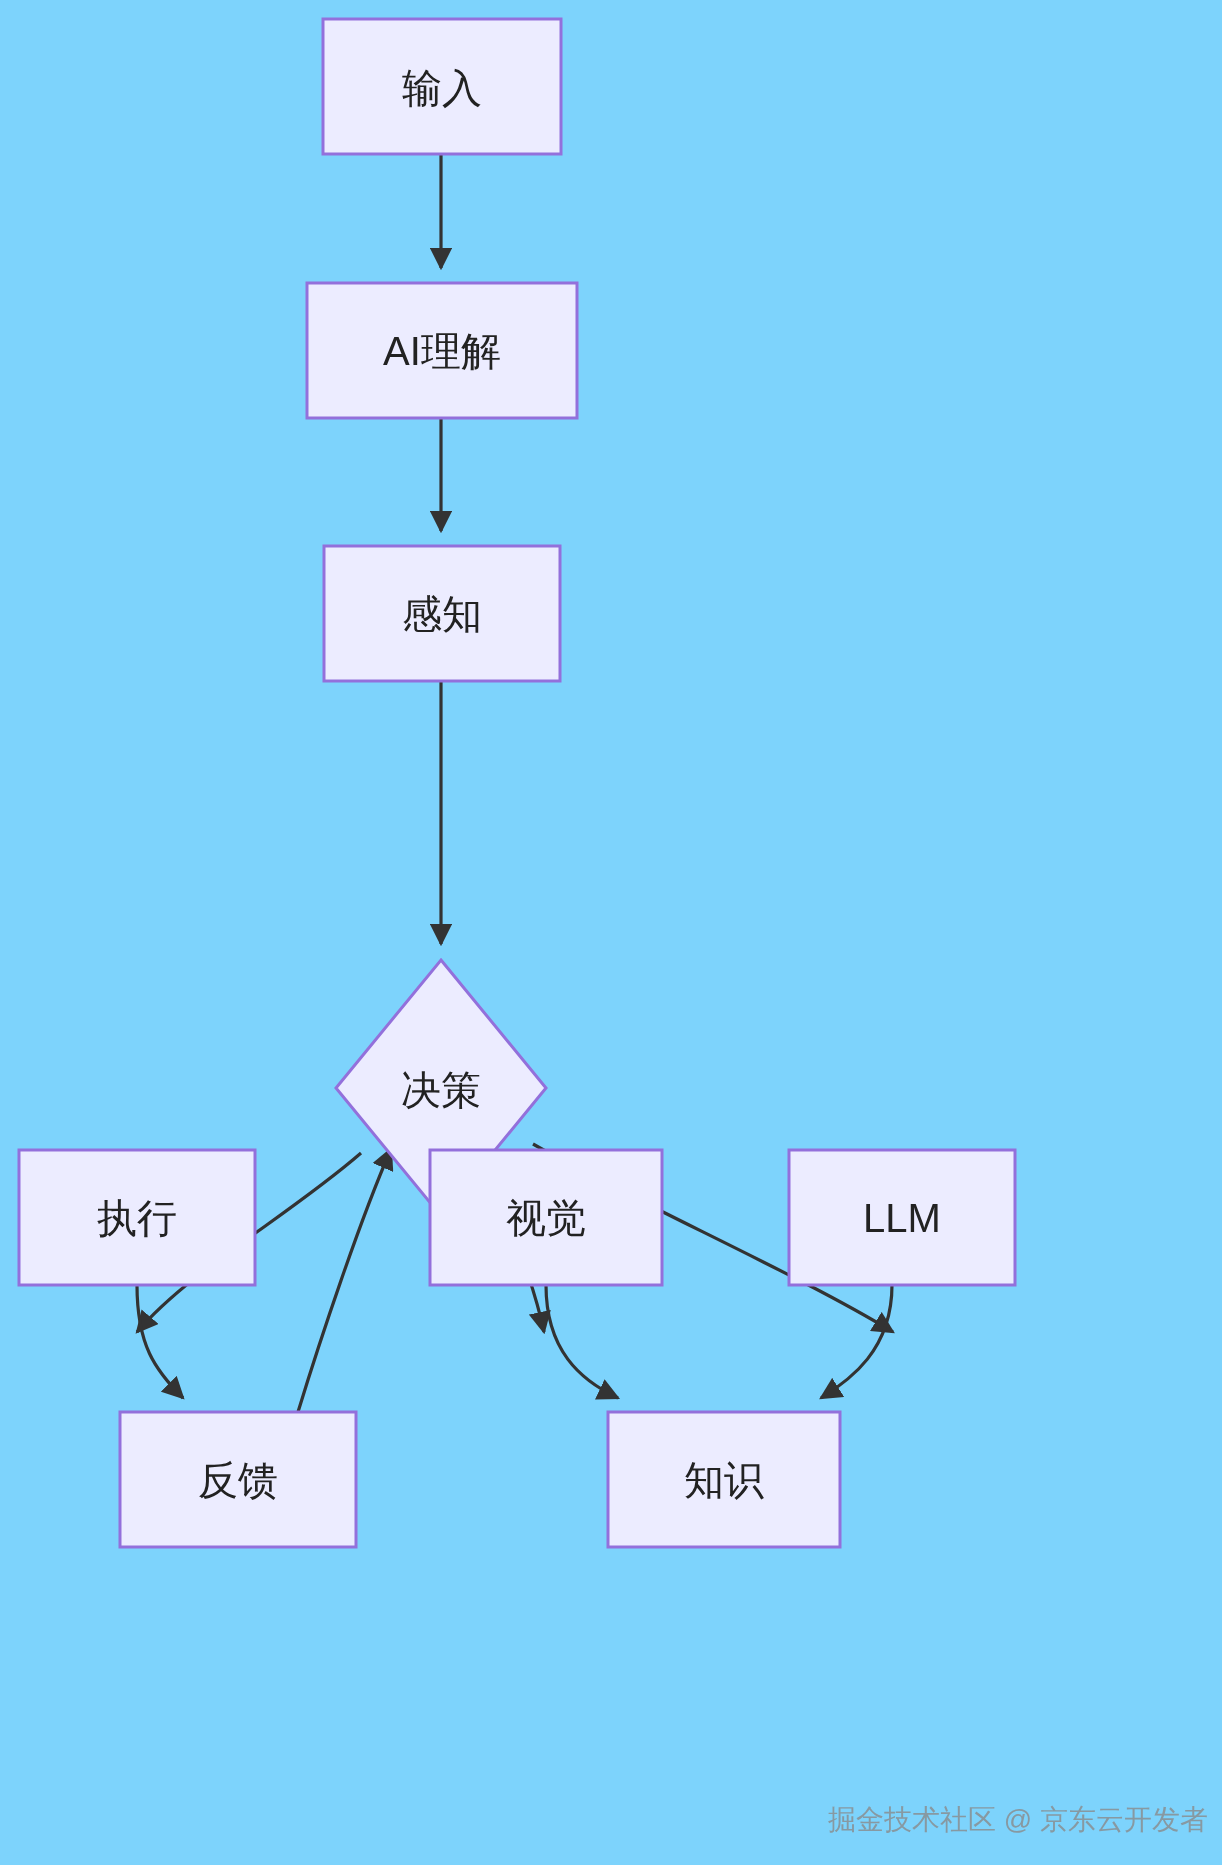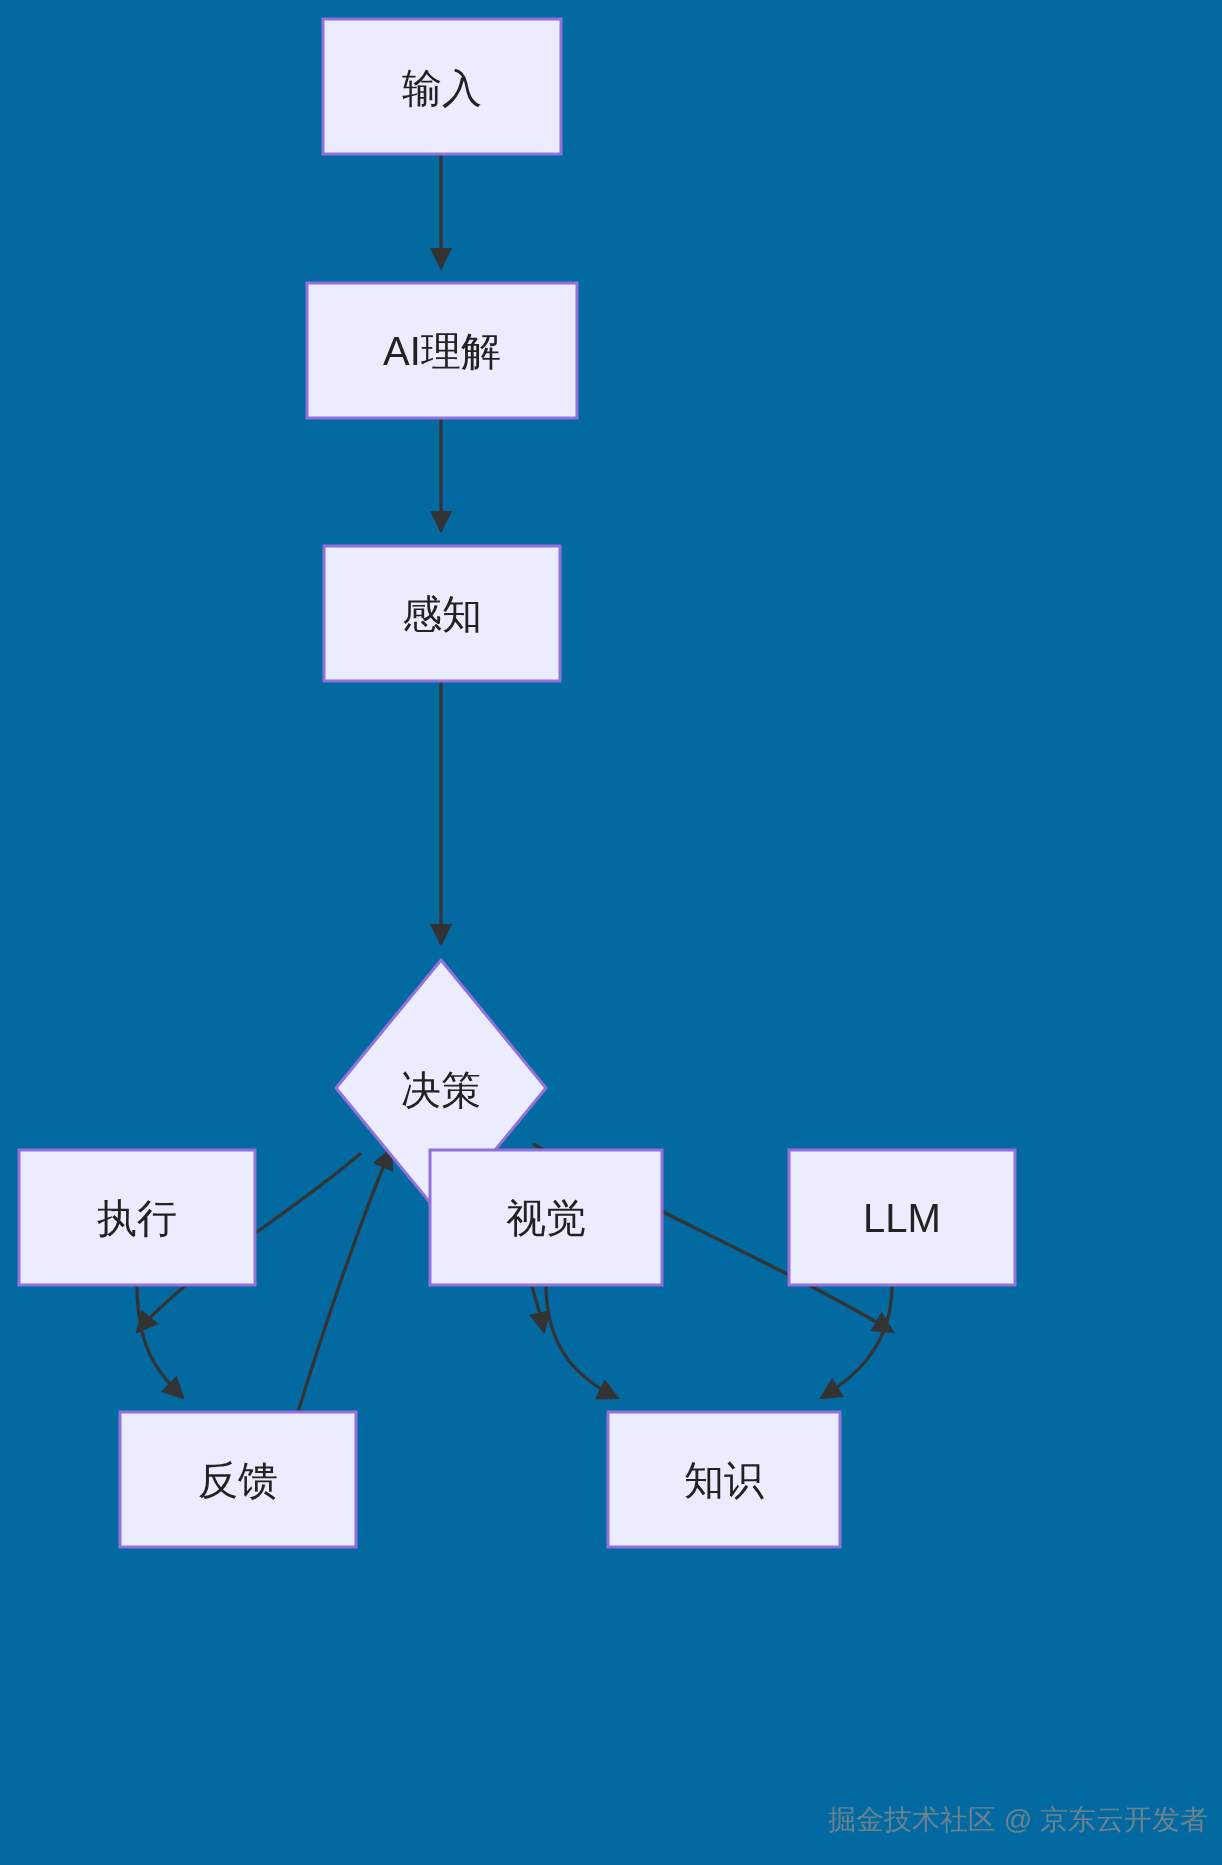--- a/index.html
+++ b/index.html
@@ -7,21 +7,21 @@
     padding: 0;
     background: #ffffff;
   }
   body {
     font-family: "Liberation Sans", "DejaVu Sans", sans-serif;
   }
   #stage {
     position: relative;
     width: 1222px;
     height: 1865px;
-    background: #0369a1;
+    background: #7dd3fc;
     overflow: hidden;
   }
   #flow-svg {
     position: absolute;
     left: 0;
     top: 0;
     width: 1222px;
     height: 1865px;
   }
   .node-rect {

